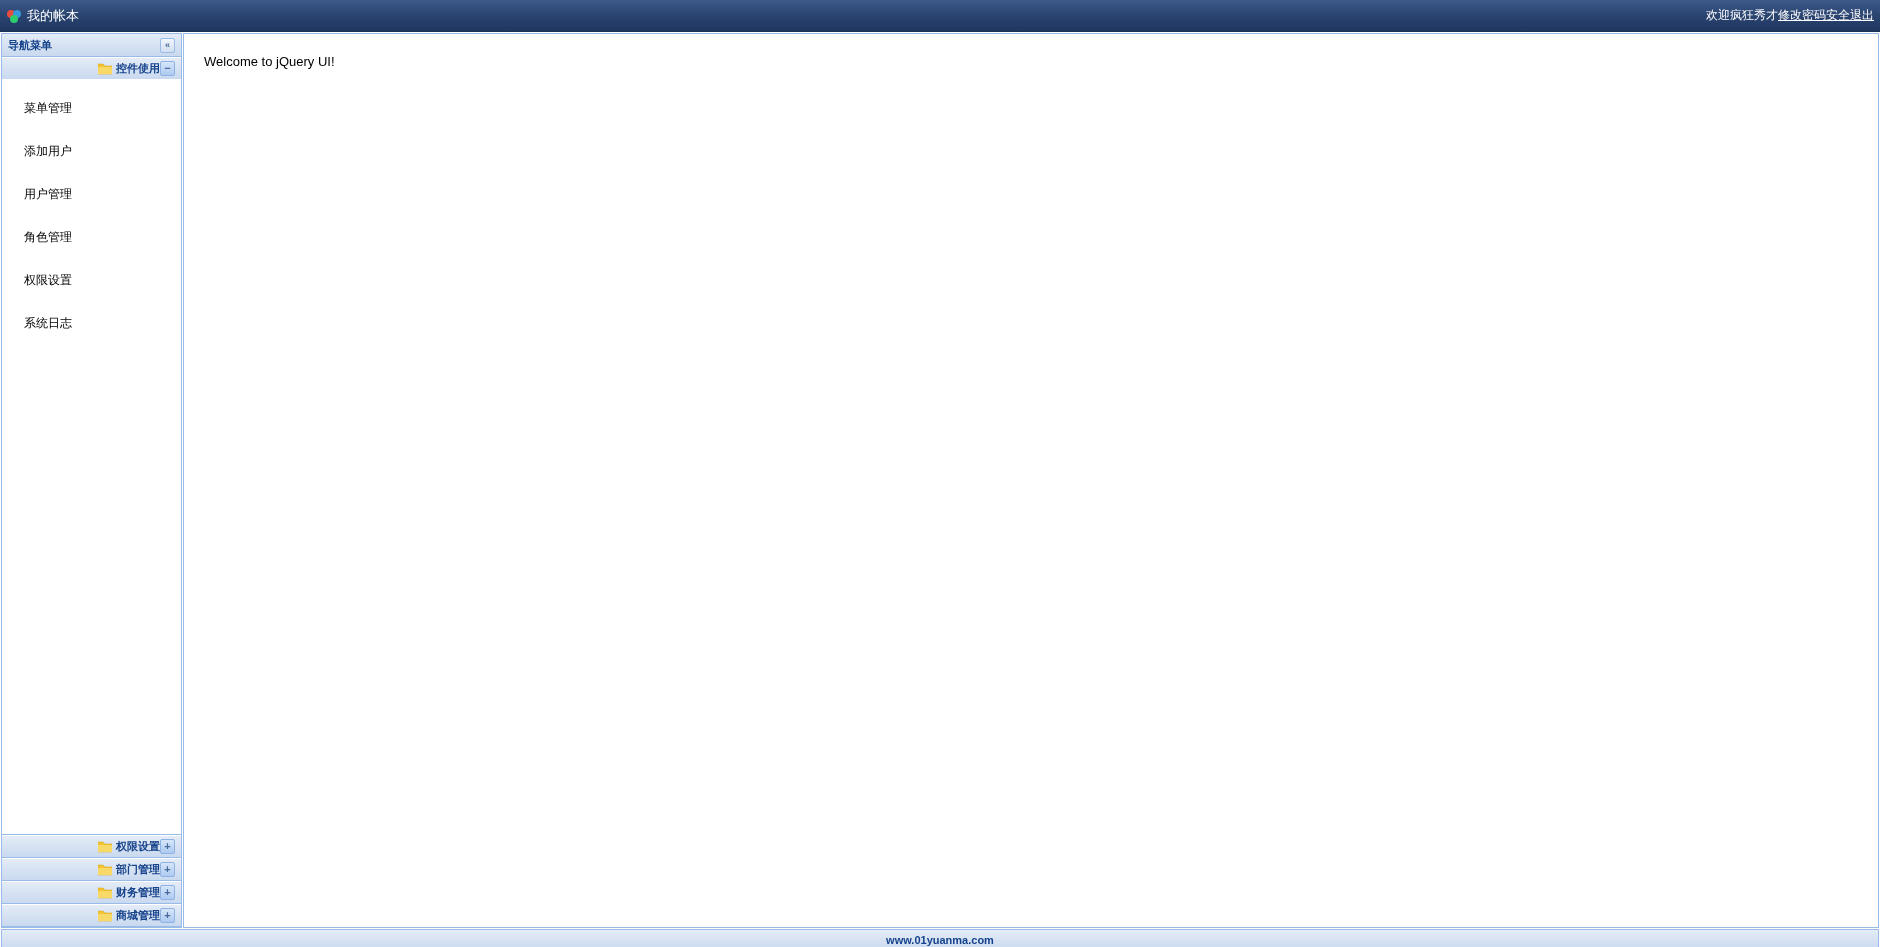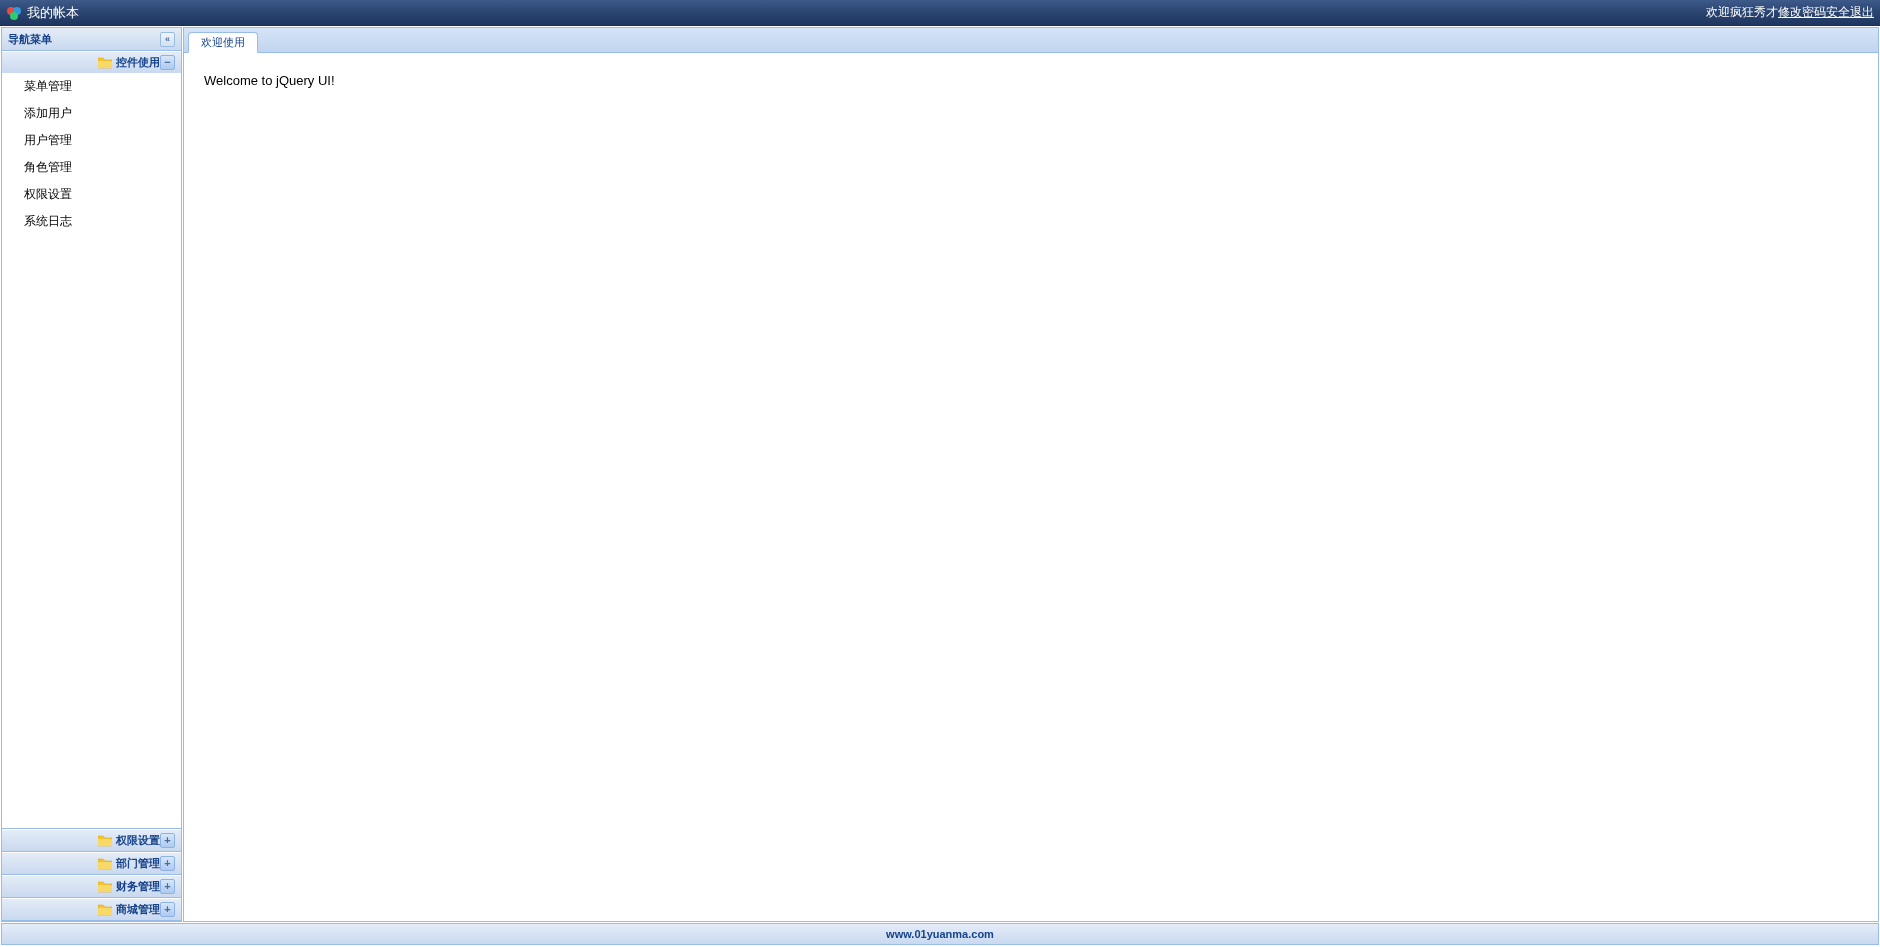--- a/index.html
+++ b/index.html
@@ -7,21 +7,21 @@
       font-family: Arial, "Microsoft YaHei", sans-serif;
       font-size: 12px;
       background: #ffffff;
       overflow: hidden;
       width: 1880px;
       height: 947px;
     }
 
     
     .header {
-      height: 26px;
+      height: 32px;
       background: linear-gradient(to bottom, #3d5a8a 0%, #2a4470 50%, #1f3660 100%);
       border-bottom: 1px solid #1a2e50;
       display: flex;
       align-items: center;
       justify-content: space-between;
       padding: 0 6px;
       color: #ffffff;
     }
     .header-left {
       display: flex;
@@ -146,21 +146,21 @@
       flex-direction: column;
     }
     .sidebar-body {
       flex: 1;
       display: flex;
       flex-direction: column;
       overflow: hidden;
     }
 
     .tree-item {
-      padding: 5px 6px 5px 22px;
+      padding: 21px 6px 5px 22px;
       color: #000;
       cursor: pointer;
       font-size: 12px;
     }
 
     
     .content-area {
       flex: 1;
       background: #dfe8f6;
       border: 1px solid #99bbe8;
@@ -338,25 +338,20 @@
             <span>商城管理</span>
           </span>
           <span class="accordion-toggle">+</span>
         </div>
       </div>
 
     </div>
   </div>
 
   <div class="content-area">
-    <div class="tab-bar">
-      <div class="tab active">
-        <span>欢迎使用</span>
-      </div>
-    </div>
     <div class="tab-content">
       <div class="welcome-text">Welcome to jQuery UI!</div>
     </div>
   </div>
 
 </div>
 
 <div class="footer">
   <span>www.01yuanma.com</span>
 </div>

